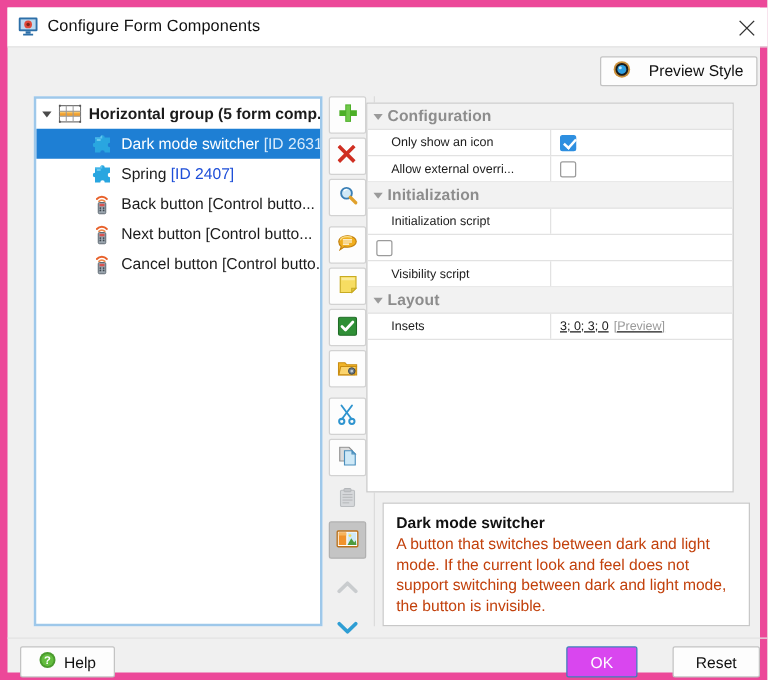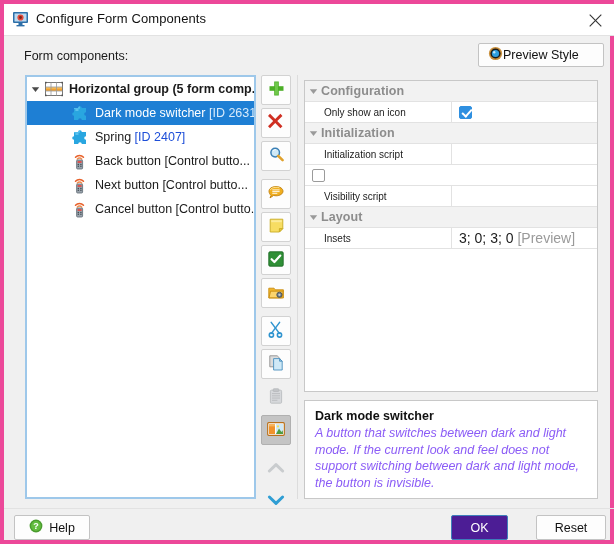--- a/index.html
+++ b/index.html
@@ -2,36 +2,36 @@
 <html><head>
 <meta charset="utf-8">
 <style>
   html,body{margin:0;padding:0;}
   body{
     width:614px;height:544px;overflow:hidden;
     font-family:"Liberation Sans", sans-serif;
     font-size:12px;color:#1b1b1b;background:#f0f0f0;
     -webkit-font-smoothing:antialiased;
   }
-  .win{position:relative;width:614px;height:544px;background:#f0f0f0;box-sizing:border-box;border:4px solid #ec4899;}
+  .win{position:relative;width:614px;height:544px;background:#f0f0f0;box-sizing:border-box;border:6px solid #ec4899;}
 
   
   .titlebar{position:absolute;left:0;top:0;width:612px;height:31px;background:#ffffff;}
   .title-icon{position:absolute;left:8px;top:7px;width:17px;height:16px;}
   .title-text{position:absolute;left:32px;top:7px;font-size:13px;color:#111;letter-spacing:.1px;}
   .close-btn{position:absolute;right:6px;top:4px;width:30px;height:24px;display:flex;align-items:center;justify-content:center;}
   .close-btn svg{display:block;}
   .title-sep{position:absolute;left:0;top:31px;width:612px;height:1px;background:#e2e2e2;}
 
   
   .form-label{position:absolute;left:20px;top:45px;font-size:12.5px;color:#1b1b1b;}
   .preview-btn{
     position:absolute;left:474px;top:39px;width:126px;height:24px;
     background:#fdfdfd;border:1px solid #c3c3c3;border-radius:2px;
-    display:flex;align-items:center;gap:0;padding-left:9px;box-sizing:border-box;
+    display:flex;align-items:center;gap:14px;padding-left:9px;box-sizing:border-box;
     font-size:12.5px;color:#111;
   }
   .preview-btn .lbl{line-height:1;}
 
   
   .tree-outer{
     position:absolute;left:21px;top:71px;width:231px;height:424px;
     background:#ffffff;border:2px solid #9ec8ea;box-sizing:border-box;
   }
   .tree-inner{position:absolute;left:0;top:0;right:0;bottom:0;overflow:hidden;}
@@ -54,54 +54,54 @@
     display:flex;align-items:center;justify-content:center;box-sizing:border-box;
   }
   .tbtn.pressed{background:#c4c4c4;border-color:#b0b0b0;}
   .tbtn.flat{background:transparent;border:1px solid transparent;}
   .tbtn.disabled{opacity:.45;}
 
   .vdiv{position:absolute;left:293px;top:71px;width:1px;height:424px;background:#dcdcdc;}
 
   
   .proptable{
-    position:absolute;left:300px;top:76px;width:294px;height:312px;
+    position:absolute;left:287px;top:76px;width:294px;height:312px;
     background:#ffffff;border:1px solid #c8c8c8;box-sizing:border-box;overflow:hidden;
   }
   .prow{display:flex;height:21px;border-bottom:1px solid #e2e2e2;box-sizing:border-box;}
   .grouprow{background:#f2f2f2;height:21px;display:flex;align-items:center;border-bottom:1px solid #e2e2e2;box-sizing:border-box;}
   .grouprow .gtw{width:16px;display:flex;align-items:center;justify-content:center;}
   .grouprow .gname{font-size:12.5px;color:#8d8d8d;font-weight:bold;letter-spacing:.1px;}
   .pname{width:147px;box-sizing:border-box;border-right:1px solid #e2e2e2;padding-left:19px;display:flex;align-items:center;font-size:10px;color:#1b1b1b;white-space:nowrap;overflow:hidden;}
-  .pval{flex:1;display:flex;align-items:center;padding-left:7px;font-size:14px;color:#1b1b1b;white-space:nowrap;}
+  .pval{flex:1;display:flex;align-items:center;padding-left:7px;font-size:10px;color:#1b1b1b;white-space:nowrap;text-decoration:underline;}
   .pval .def{color:#9a9a9a;padding-left:4px;}
   .cbx{width:13px;height:13px;border:1px solid #9b9b9b;border-radius:2px;background:#fff;box-sizing:border-box;}
   .cbx.on{background:#2e8fe0;border-color:#2e8fe0;position:relative;}
   .cbx.on:after{
     content:"";position:absolute;left:3.5px;top:.5px;width:4px;height:8px;
     border:solid #fff;border-width:0 2px 2px 0;transform:rotate(42deg);
   }
 
   
   .descbox{
     position:absolute;left:300px;top:396px;width:294px;height:99px;
     background:#ffffff;border:1px solid #c8c8c8;box-sizing:border-box;padding:8px 10px 0 10px;
   }
   .desc-title{font-size:12.5px;font-weight:bold;color:#111;margin-bottom:2px;}
-  .desc-body{font-size:12.5px;color:#8b5cf6;line-height:16.5px;font-style:italic;}
+  .desc-body{font-size:12.5px;color:#c2410c;line-height:16.5px;}
 
   
   .bottom-sep{position:absolute;left:0;top:504px;width:612px;height:1px;background:#e2e2e2;}
   .btn{
     position:absolute;background:#fdfdfd;border:1px solid #c3c3c3;border-radius:2px;
     display:flex;align-items:center;justify-content:center;box-sizing:border-box;
     font-size:12.5px;color:#111;
   }
   .help-btn{left:10px;top:511px;width:76px;height:25px;gap:6px;}
-  .ok-btn{left:447px;top:511px;width:57px;height:25px;background:#4c1d95;border-color:#3f7fba;color:#ffffff;}
+  .ok-btn{left:447px;top:511px;width:57px;height:25px;background:#d946ef;border-color:#3f7fba;color:#ffffff;}
   .cancel-btn{left:532px;top:511px;width:70px;height:25px;}
 </style>
 </head>
 <body>
 
 <div class="win">
 
   <div class="titlebar">
     <span class="title-icon">
       <svg width="17" height="16" viewBox="0 0 17 16">
@@ -116,21 +116,20 @@
     <span class="title-text">Configure Form Components</span>
     <span class="close-btn">
       <svg width="13" height="13" viewBox="0 0 13 13">
         <line x1="0.7" y1="0.7" x2="12.3" y2="12.3" stroke="#333" stroke-width="1.1"></line>
         <line x1="12.3" y1="0.7" x2="0.7" y2="12.3" stroke="#333" stroke-width="1.1"></line>
       </svg>
     </span>
   </div>
   <div class="title-sep"></div>
 
-  <div class="form-label">Form components:</div>
 
   <div class="preview-btn">
     <span>
       <svg width="15" height="15" viewBox="0 0 15 15">
         <circle cx="7.5" cy="7.5" r="6.6" fill="#c98f3a"></circle>
         <circle cx="7.5" cy="7.5" r="5.1" fill="#1b1b1b"></circle>
         <circle cx="7.5" cy="7.5" r="3.6" fill="#2e9fe0"></circle>
         <circle cx="6.2" cy="6.2" r="1.2" fill="#bfe6fb"></circle>
       </svg>
     </span>
@@ -342,20 +341,26 @@
           </svg>
         </span>
         <span class="gname">Configuration</span>
       </div>
       <div class="prow">
         <div class="pname">Only show an icon</div>
         <div class="pval">
           <span class="cbx on"></span>
         </div>
       </div>
+      <div class="prow">
+        <div class="pname">Allow external overri...</div>
+        <div class="pval">
+          <span class="cbx"></span>
+        </div>
+      </div>
       <div class="grouprow">
         <span class="gtw">
           <svg width="9" height="9" viewBox="0 0 9 9">
             <path d="M0.8 2.2h7.4L4.5 7z" fill="#9a9a9a"></path>
           </svg>
         </span>
         <span class="gname">Initialization</span>
       </div>
       <div class="prow">
         <div class="pname">Initialization script</div>

